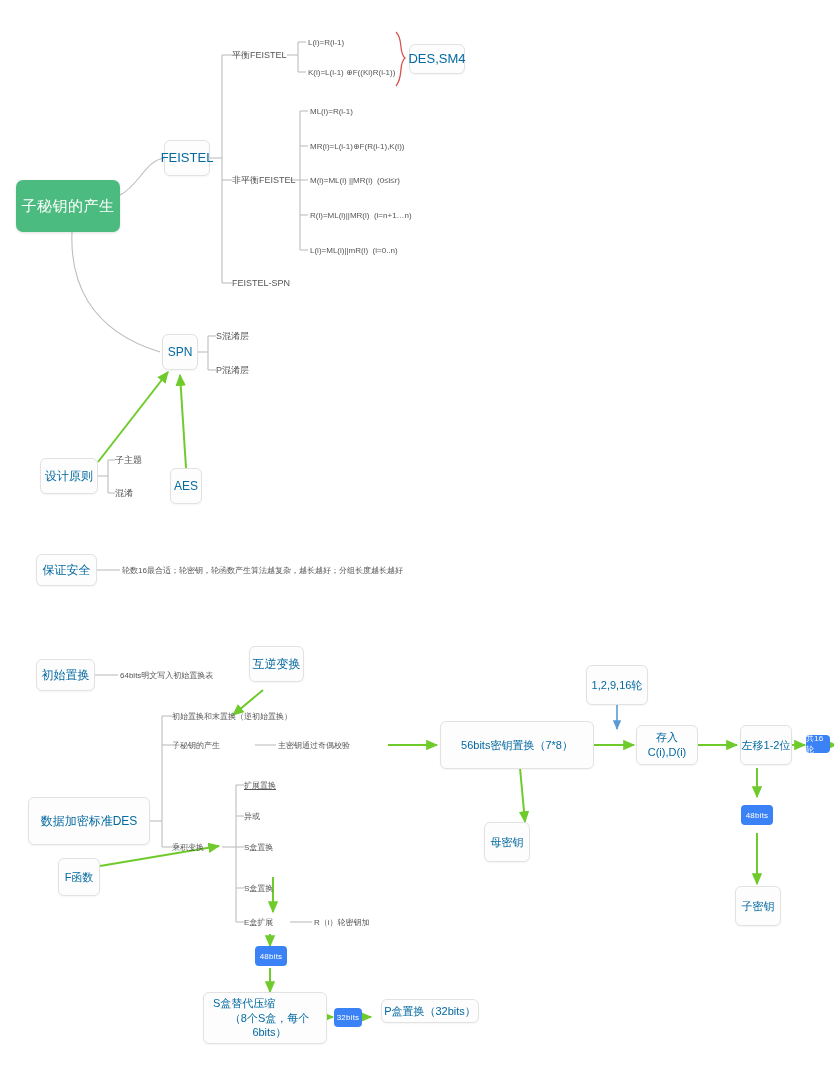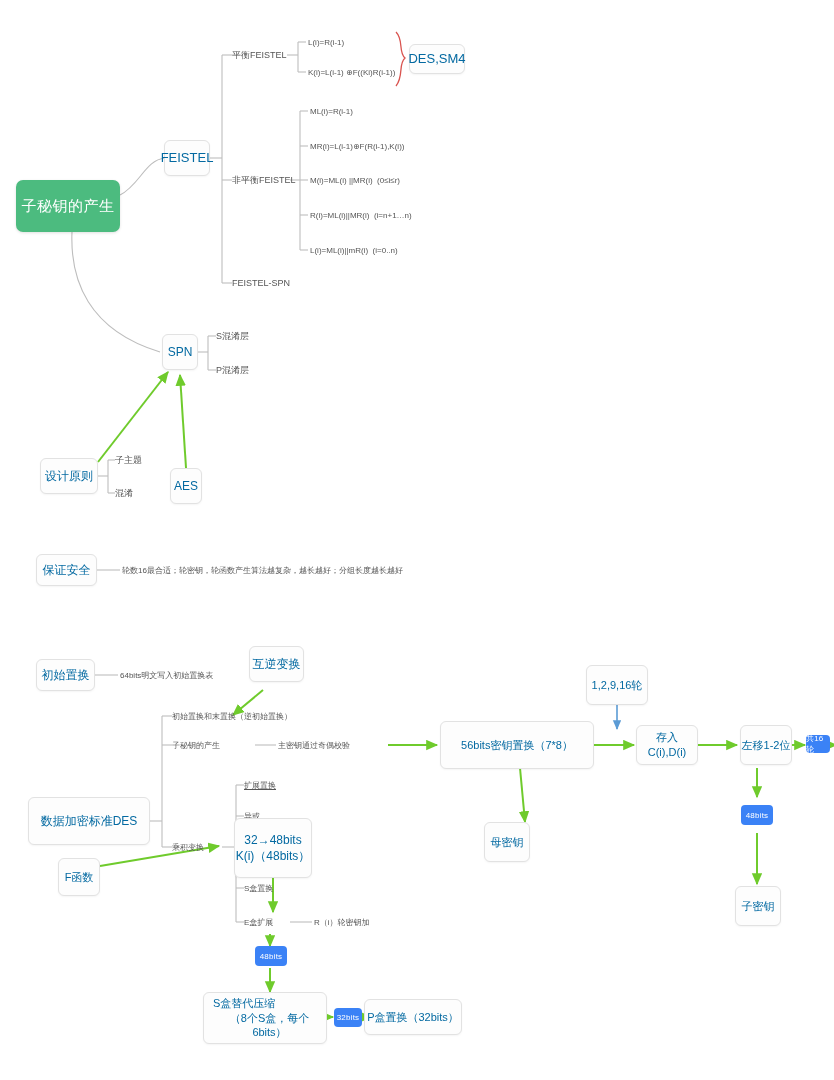--- a/index.html
+++ b/index.html
@@ -200,36 +200,32 @@
   <div class="plain f8" style="left:278px;top:738px;width:120px;height:14px;">主密钥通过奇偶校验</div>
   <div class="plain f8" style="left:172px;top:840px;width:60px;height:14px;">乘积变换</div>
 
   <div class="plain f8" style="left:244px;top:778px;width:60px;height:14px;text-decoration:underline;">扩展置换</div>
   <div class="plain f8" style="left:244px;top:809px;width:60px;height:14px;">异或</div>
   <div class="plain f8" style="left:244px;top:840px;width:60px;height:14px;">S盒置换</div>
   <div class="plain f8" style="left:244px;top:881px;width:60px;height:14px;">S盒置换</div>
   <div class="plain f8" style="left:244px;top:915px;width:60px;height:14px;">E盒扩展</div>
   <div class="plain f8" style="left:314px;top:915px;width:110px;height:14px;">R（i）轮密钥加</div>
 
-  <div class="node" style="left:234px;top:818px;width:78px;height:60px;flex-direction:column;font-size:12px;">
-    <span>32→48bits</span>
-    <span>K(i)（48bits）</span>
-  </div>
 
   <div class="node f11" style="left:440px;top:721px;width:154px;height:48px;">56bits密钥置换（7*8）</div>
   <div class="node f11" style="left:636px;top:725px;width:62px;height:40px;">存入C(i),D(i)</div>
   <div class="node f11" style="left:586px;top:665px;width:62px;height:40px;">1,2,9,16轮</div>
   <div class="node f11" style="left:740px;top:725px;width:52px;height:40px;">左移1-2位</div>
   <div class="tag" style="left:806px;top:735px;width:24px;height:18px;">共16轮</div>
 
   <div class="node f11" style="left:484px;top:822px;width:46px;height:40px;">母密钥</div>
   <div class="tag" style="left:741px;top:805px;width:32px;height:20px;">48bits</div>
   <div class="node f11" style="left:735px;top:886px;width:46px;height:40px;">子密钥</div>
 
   <div class="tag" style="left:255px;top:946px;width:32px;height:20px;">48bits</div>
   <div class="node" style="left:203px;top:992px;width:124px;height:52px;flex-direction:column;font-size:11px;align-items:flex-start;padding-left:9px;">
     <span>S盒替代压缩</span>
     <span>（8个S盒，每个6bits）</span>
   </div>
   <div class="tag" style="left:334px;top:1008px;width:28px;height:19px;">32bits</div>
-  <div class="node f11" style="left:364px;top:999px;width:98px;height:36px;">P盒置换（32bits）</div>
+  <div class="node f11" style="left:381px;top:999px;width:98px;height:24px;">P盒置换（32bits）</div>
 
 </div>
 
 </body></html>

